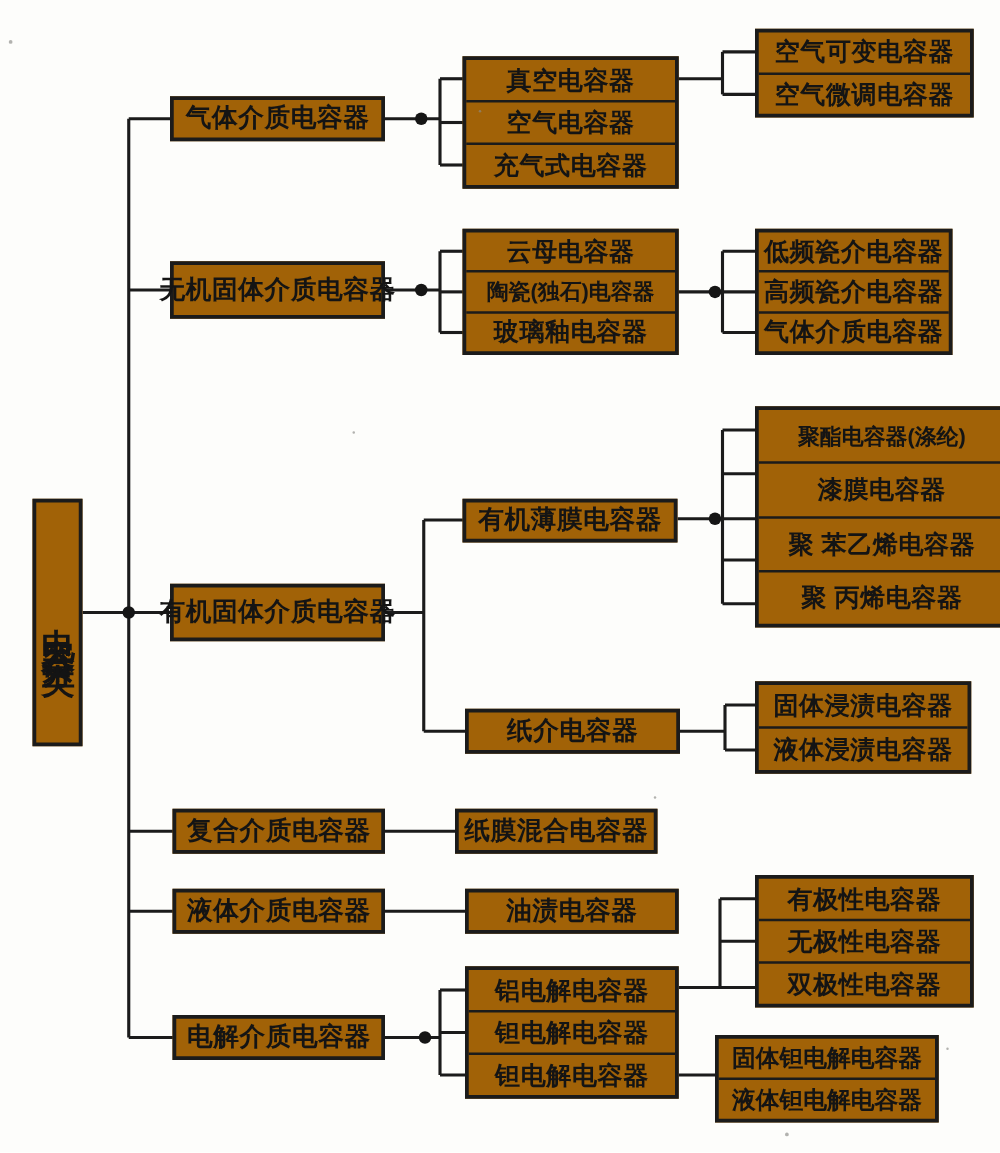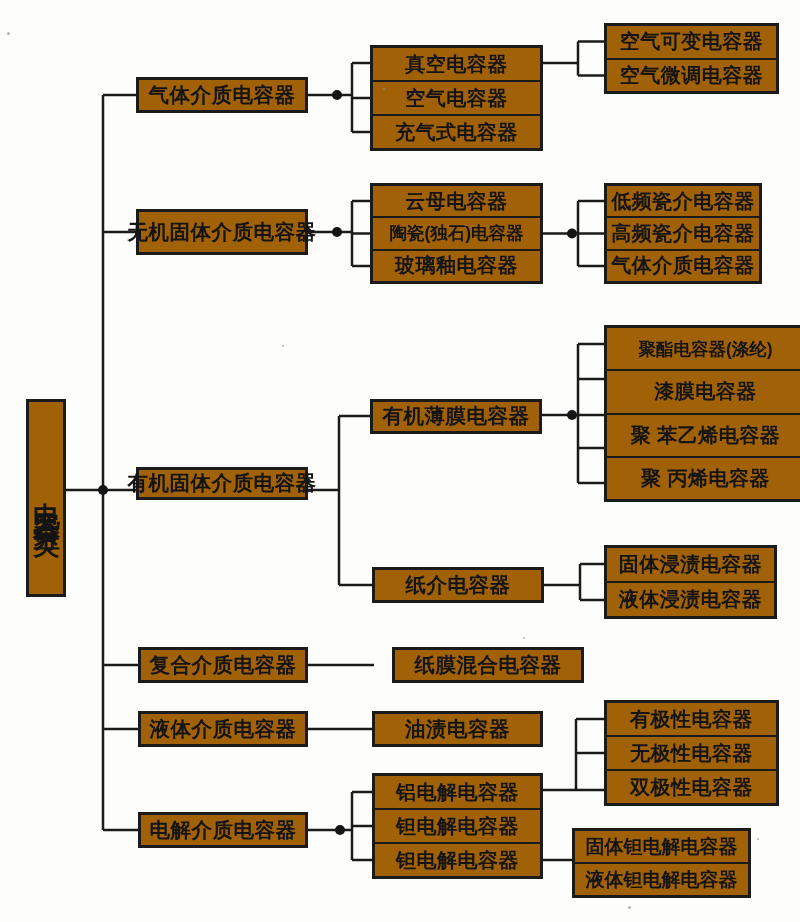--- a/index.html
+++ b/index.html
@@ -125,21 +125,21 @@
 
   <div class="b" style="left:136px;top:77px;width:172px;height:36px">气体介质电容器</div>
 
   <div class="b" style="left:136px;top:209px;width:172px;height:46px">
     <div class="two">
       <div>无机固体介质</div>
       <div>电容器</div>
     </div>
   </div>
 
-  <div class="b" style="left:136px;top:467px;width:172px;height:33px">
+  <div class="b" style="left:136px;top:467px;width:172px;height:46px">
     <div class="two">
       <div>有机固体介质</div>
       <div>电容器</div>
     </div>
   </div>
 
   <div class="b" style="left:138px;top:647px;width:170px;height:36px">复合介质电容器</div>
 
   <div class="b" style="left:138px;top:711px;width:170px;height:36px">液体介质电容器</div>
 
@@ -154,21 +154,21 @@
   <div class="s" style="left:370px;top:183px;width:173px;height:101px">
     <div class="row">云母电容器</div>
     <div class="row sm">陶瓷(独石)电容器</div>
     <div class="row">玻璃釉电容器</div>
   </div>
 
   <div class="b" style="left:370px;top:399px;width:172px;height:35px">有机薄膜电容器</div>
 
   <div class="b" style="left:372px;top:567px;width:172px;height:36px">纸介电容器</div>
 
-  <div class="b" style="left:392px;top:647px;width:192px;height:36px">纸膜混合电容器</div>
+  <div class="b" style="left:364px;top:647px;width:162px;height:36px">纸膜混合电容器</div>
 
   <div class="b" style="left:372px;top:711px;width:171px;height:36px">油渍电容器</div>
 
   <div class="s" style="left:372px;top:773px;width:171px;height:106px">
     <div class="row">铝电解电容器</div>
     <div class="row">钽电解电容器</div>
     <div class="row">钽电解电容器</div>
   </div>
 
   <div class="s" style="left:604px;top:23px;width:175px;height:71px">

